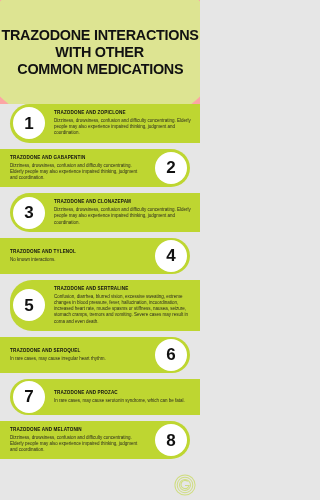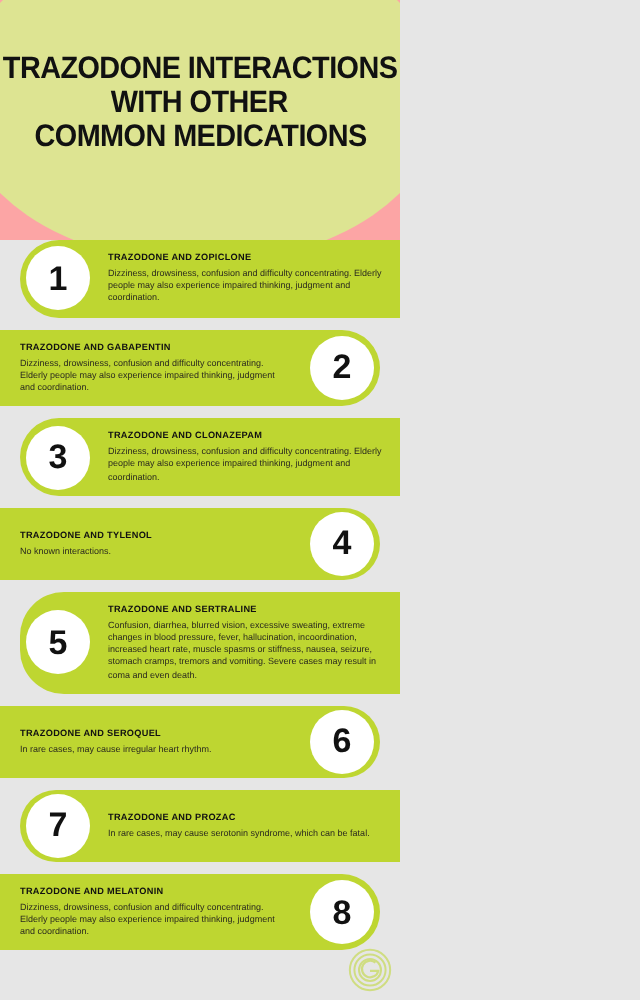--- a/index.html
+++ b/index.html
@@ -12,21 +12,21 @@
     background: #e6e6e6;
     font-family: "Liberation Sans", sans-serif;
     overflow: hidden;
     position: relative;
   }
 
   
   .header {
     position: relative;
     width: 200px;
-    height: 120px;
+    height: 104px;
     background: #fca5a5;
     overflow: hidden;
     padding-left: 48px;
   }
   .header-ellipse {
     position: absolute;
     left: -22px;
     top: -34px;
     width: 244px;
     height: 166px;

